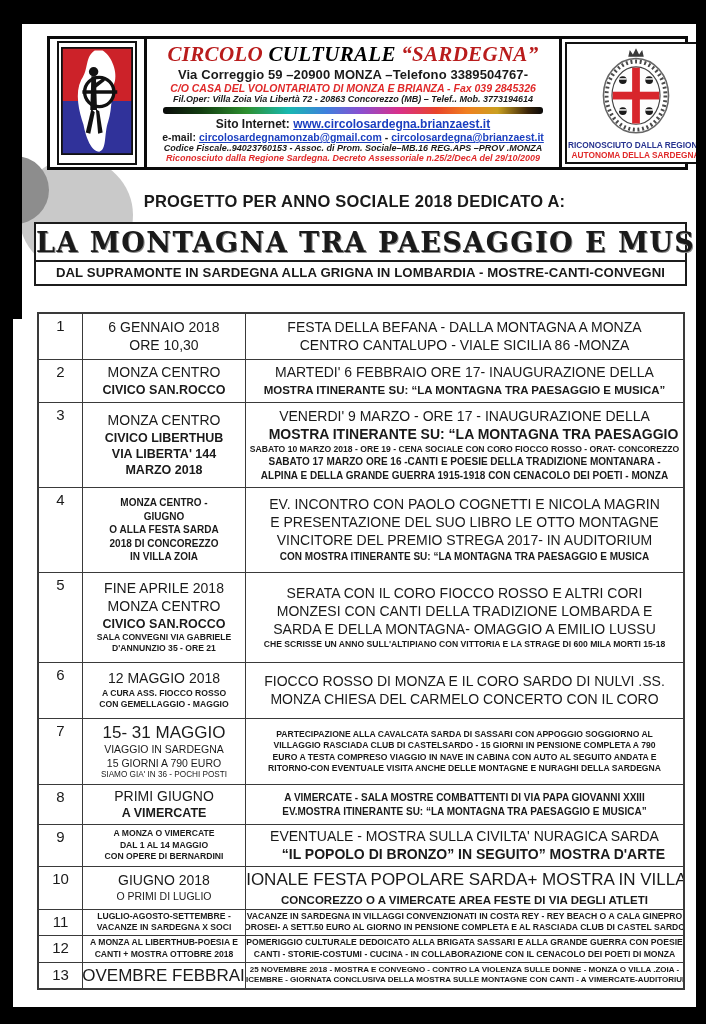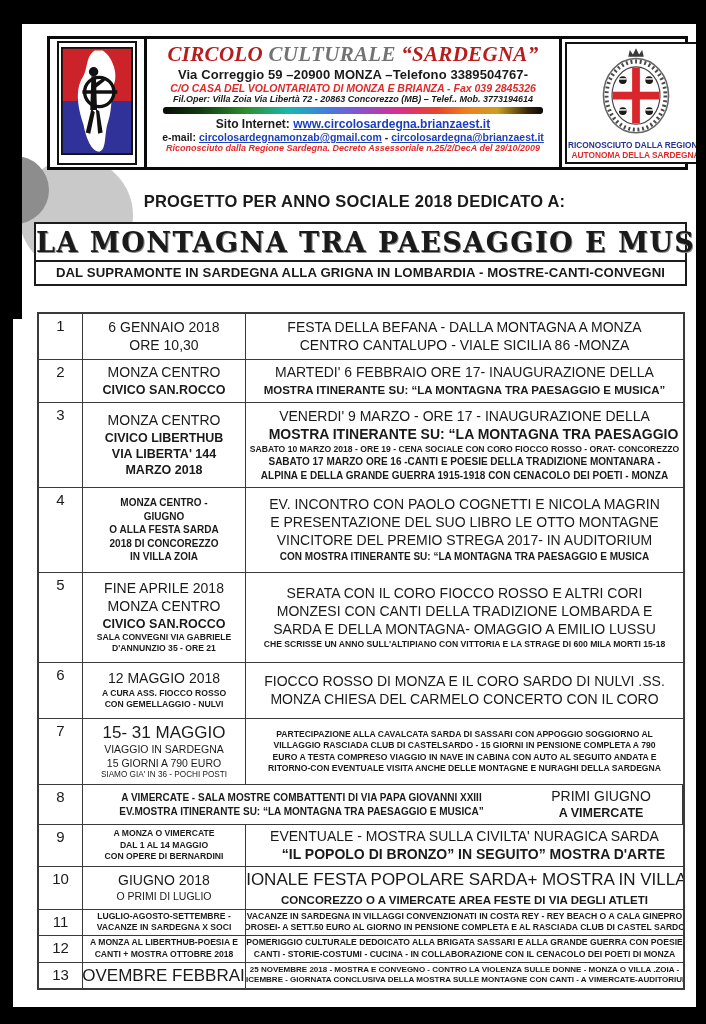--- a/index.html
+++ b/index.html
@@ -23,21 +23,21 @@
   
   .header-box {
     position:absolute; left:34px; top:12px; width:641px; height:134px;
     border:3px solid #0a0a0a; background:#fff; display:flex; z-index:4;
   }
   .logo-cell { width:97px; border-right:3px solid #0a0a0a; display:flex; align-items:center; justify-content:center; padding:4px; }
   .logo-frame { border:2px solid #111; padding:2px; background:#fff; }
   .center-cell { flex:1; border-right:3px solid #0a0a0a; text-align:center; padding:3px 6px 2px; overflow:hidden; }
   .org-title { font-family:"Liberation Serif", serif; font-style:italic; font-weight:bold; font-size:21px; letter-spacing:.3px; white-space:nowrap; }
   .org-title .t-navy { color:#b91c1c;text-align:center; }
-  .org-title .t-red { color:#737373; }
+  .org-title .t-red { color:#000000; }
   .h-address { font-size:13px; font-weight:bold; white-space:nowrap; letter-spacing:.1px; }
   .h-casa { font-size:10.5px; font-weight:bold; font-style:italic; color:#e02a2a; white-space:nowrap; }
   .h-oper { font-size:9px; font-weight:bold; font-style:italic; white-space:nowrap; }
   .rainbow-bar { height:7px; margin:3px 10px 3px; border-radius:3px;
     background:linear-gradient(90deg,#0a0a0a 0%,#123c10 10%,#2d8f2f 22%,#18b8b0 33%,#3f7fdd 43%,#8a4fd0 52%,#d8308a 62%,#e8442a 72%,#f08020 80%,#caa020 88%,#3a2408 96%,#0a0a0a 100%); }
   .h-site { font-size:12px; font-weight:bold; white-space:nowrap; }
   .h-email { font-size:10.5px; font-weight:bold; white-space:nowrap; }
   .lnk { color:#1b3fc0; text-decoration:underline; cursor:pointer; }
   .h-fiscal { font-size:9px; font-weight:bold; font-style:italic; white-space:nowrap; }
   .h-decree { font-size:9px; font-weight:bold; font-style:italic; color:#e02a2a; white-space:nowrap; }
@@ -131,20 +131,21 @@
       <div class="h-site">
         <span>Sito  Internet:</span>
         <span class="lnk">www.circolosardegna.brianzaest.it</span>
       </div>
       <div class="h-email">
         <span>e-mail:</span>
         <span class="lnk">circolosardegnamonzab@gmail.com</span>
         <span>-</span>
         <span class="lnk">circolosardegna@brianzaest.it</span>
       </div>
+      <div class="h-fiscal">Codice Fiscale..94023760153 -  Assoc. di Prom. Sociale–MB.16 REG.APS –PROV .MONZA</div>
       <div class="h-decree">Riconosciuto dalla Regione Sardegna.  Decreto Assessoriale n.25/2/DecA del 29/10/2009</div>
     </div>
 
     <div class="region-cell">
       <div class="region-frame">
         <svg width="96" height="100" viewBox="0 0 110 120">
           <path d="M45,14 L47,5 L51,11 L55,3 L59,11 L63,5 L65,14 Z" fill="#3a3a3a"></path>
           <ellipse cx="55" cy="64" rx="42" ry="48" fill="none" stroke="#666" stroke-width="2"></ellipse>
           <ellipse cx="55" cy="64" rx="38" ry="44" fill="none" stroke="#4a4a4a" stroke-width="5" stroke-dasharray="2.5,3.5"></ellipse>
           <ellipse cx="55" cy="64" rx="31" ry="37" fill="#fdfdfd" stroke="#444" stroke-width="1.5"></ellipse>
@@ -241,21 +242,21 @@
           <div class="ln ln-lg">MONZESI CON CANTI DELLA TRADIZIONE LOMBARDA E</div>
           <div class="ln ln-lg">SARDA E DELLA MONTAGNA- OMAGGIO A EMILIO LUSSU</div>
           <div class="ln ln-xsb">CHE SCRISSE UN ANNO SULL'ALTIPIANO CON VITTORIA E LA STRAGE DI 600 MILA MORTI 15-18</div>
         </div>
       </div>
       <div class="trow" style="min-height: 56px;">
         <div class="cell c-num">6</div>
         <div class="cell c-when">
           <div class="ln ln-lg">12 MAGGIO 2018</div>
           <div class="ln ln-xsb">A CURA ASS. FIOCCO ROSSO</div>
-          <div class="ln ln-xsb">CON GEMELLAGGIO - NULVI</div>
+          <div class="ln ln-xsb">CON GEMELLAGGIO - MAGGIO</div>
         </div>
         <div class="cell c-desc">
           <div class="ln ln-lg">FIOCCO ROSSO DI MONZA  E IL CORO SARDO DI NULVI .SS.</div>
           <div class="ln ln-lg">MONZA  CHIESA DEL CARMELO CONCERTO  CON IL CORO</div>
         </div>
       </div>
       <div class="trow" style="min-height: 66px;">
         <div class="cell c-num">7</div>
         <div class="cell c-when">
           <div class="ln ln-xl">15- 31 MAGGIO</div>
@@ -265,27 +266,27 @@
         </div>
         <div class="cell c-desc">
           <div class="ln ln-xsb">PARTECIPAZIONE ALLA CAVALCATA SARDA DI SASSARI CON APPOGGIO SOGGIORNO AL</div>
           <div class="ln ln-xsb">VILLAGGIO  RASCIADA CLUB DI CASTELSARDO - 15 GIORNI IN PENSIONE COMPLETA A 790</div>
           <div class="ln ln-xsb">EURO A TESTA COMPRESO VIAGGIO IN NAVE IN CABINA CON AUTO AL SEGUITO ANDATA E</div>
           <div class="ln ln-xsb">RITORNO-CON EVENTUALE VISITA ANCHE DELLE MONTAGNE E NURAGHI DELLA SARDEGNA</div>
         </div>
       </div>
       <div class="trow" style="min-height: 40px;">
         <div class="cell c-num">8</div>
+        <div class="cell c-when">
+          <div class="ln ln-lg">PRIMI GIUGNO</div>
+          <div class="ln ln-b">A VIMERCATE</div>
+        </div>
         <div class="cell c-desc">
           <div class="ln ln-sb">A VIMERCATE  - SALA MOSTRE COMBATTENTI DI VIA PAPA GIOVANNI XXIII</div>
           <div class="ln ln-sb">EV.MOSTRA ITINERANTE SU: “LA MONTAGNA TRA PAESAGGIO E MUSICA”</div>
-        </div>
-        <div class="cell c-when">
-          <div class="ln ln-lg">PRIMI GIUGNO</div>
-          <div class="ln ln-b">A VIMERCATE</div>
         </div>
       </div>
       <div class="trow" style="min-height: 42px;">
         <div class="cell c-num">9</div>
         <div class="cell c-when">
           <div class="ln ln-xsb">A MONZA O VIMERCATE</div>
           <div class="ln ln-xsb">DAL 1 AL 14 MAGGIO</div>
           <div class="ln ln-xsb">CON OPERE DI BERNARDINI</div>
         </div>
         <div class="cell c-desc">

